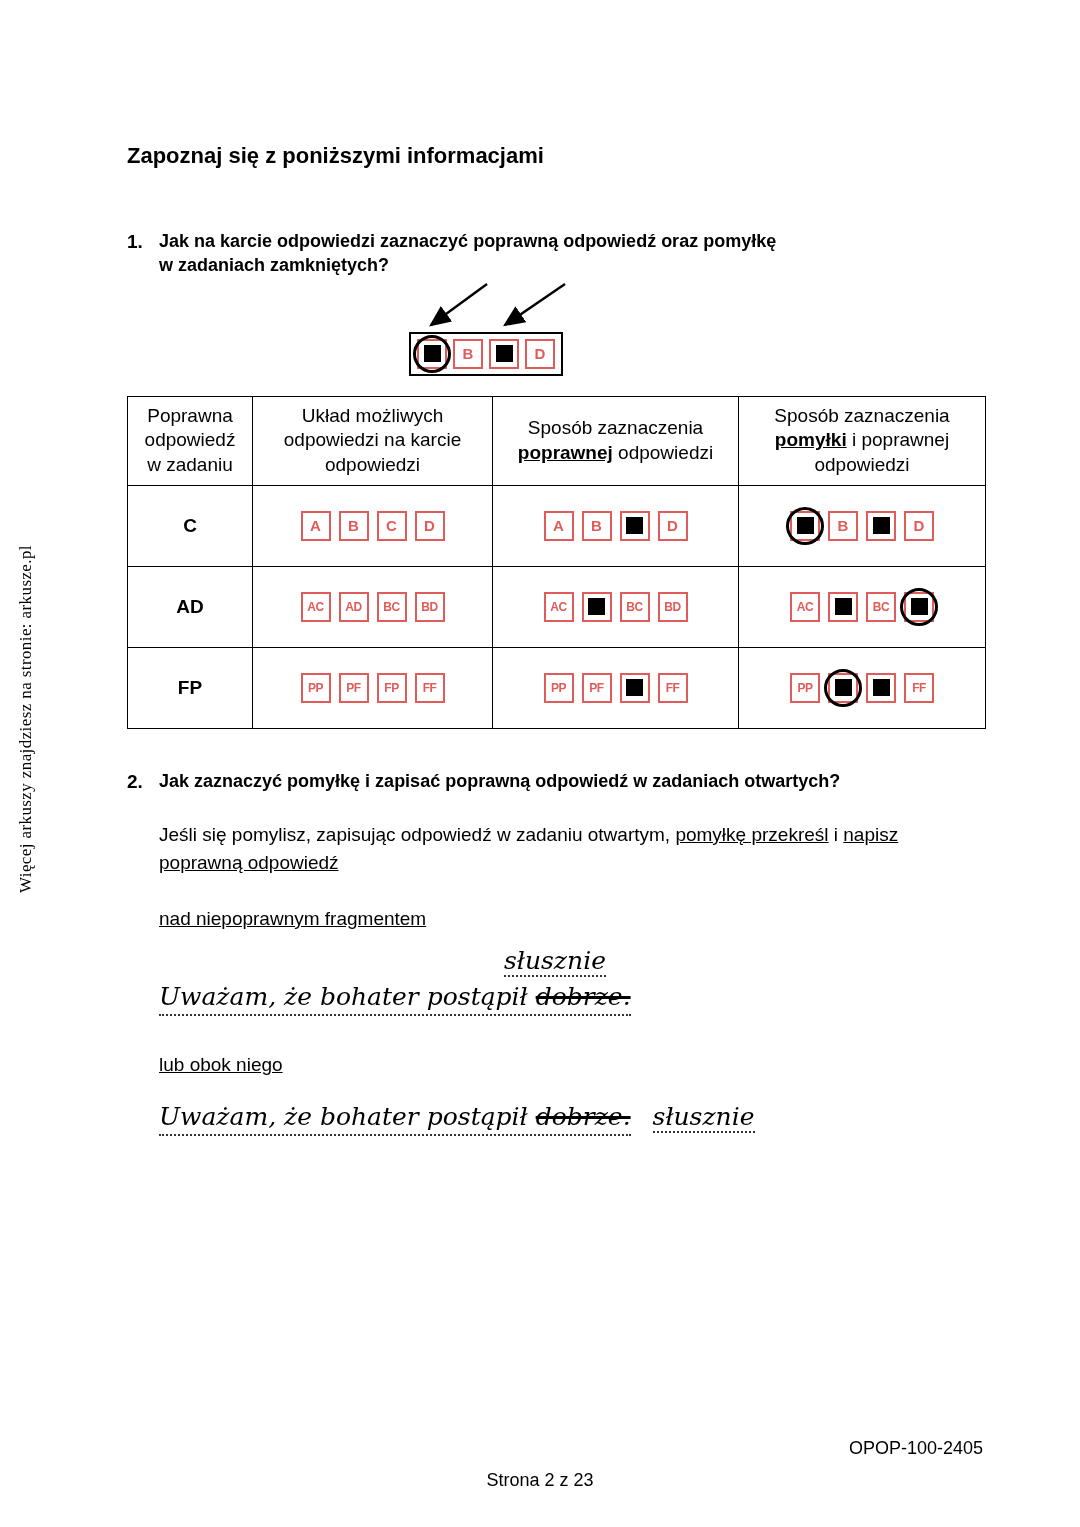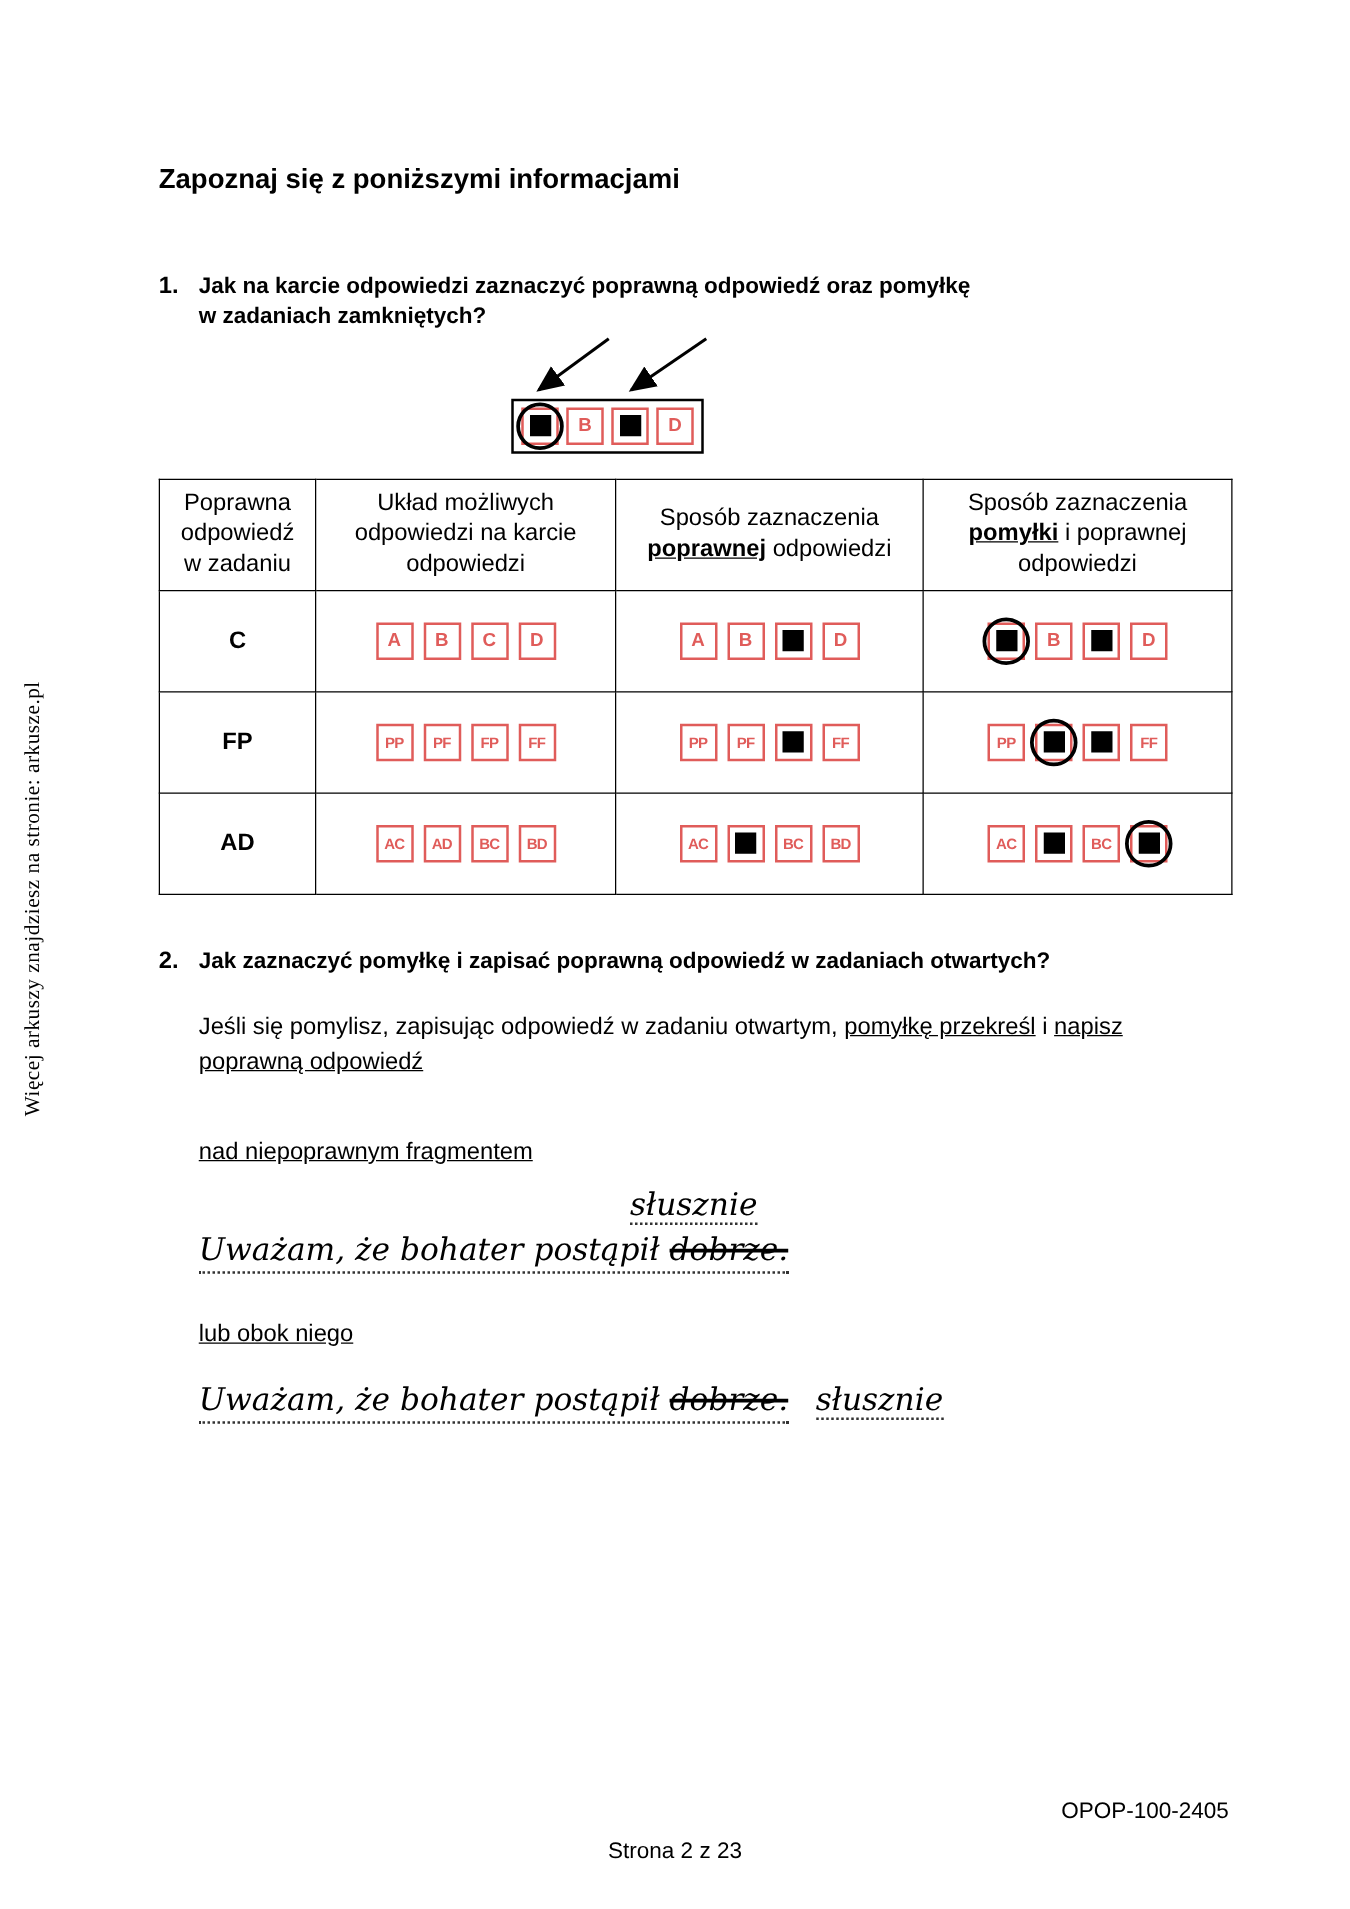--- a/index.html
+++ b/index.html
@@ -3,21 +3,21 @@
 <meta charset="utf-8">
 <style>
   html,body{margin:0;padding:0;background:#fff;}
   .page{position:relative;width:1080px;height:1527px;background:#fff;overflow:hidden;
         font-family:"Liberation Sans",sans-serif;color:#000;}
 
   .side-note{position:absolute;left:16px;top:545px;writing-mode:vertical-rl;
              transform:rotate(180deg);font-family:"Liberation Serif",serif;
              font-size:17px;letter-spacing:.4px;}
 
-  .content{position:absolute;left:127px;top:130px;width:858px;}
+  .content{position:absolute;left:127px;top:143px;width:858px;}
   .title{font-size:22px;font-weight:bold;margin:0;}
 
   .item{display:flex;margin-top:60px;}
   .item-num{width:32px;flex:none;font-weight:bold;font-size:19px;line-height:1.35;}
   .item-body{flex:1;min-width:0;}
   .item-heading{font-weight:bold;font-size:18px;line-height:1.35;}
   .para{font-size:19px;line-height:1.5;margin:24px 0 0 0;max-width:795px;}
   .u{text-decoration:underline;}
   .bu{font-weight:bold;text-decoration:underline;}
 
@@ -38,21 +38,21 @@
 
   .answers-table{border-collapse:collapse;margin-top:8px;table-layout:fixed;width:858px;}
   .answers-table th,.answers-table td{border:1.6px solid #000;text-align:center;
                                       vertical-align:middle;overflow:visible;}
   .answers-table th{font-weight:normal;font-size:19px;line-height:1.3;padding:7px 4px;}
   .pre{white-space:pre-line;}
   .rowlabel{font-weight:bold;font-size:19px;}
   .answers-table td{height:78px;}
   .boxrow{display:inline-flex;gap:8px;}
 
-  .label-u{font-size:19px;text-decoration:underline;margin-top:46px;}
+  .label-u{font-size:19px;text-decoration:underline;margin-top:30px;}
   .hw{font-family:"DejaVu Serif",serif;font-style:italic;font-size:25px;}
   .hw-block{position:relative;margin-top:52px;}
   .sentence{display:inline-block;border-bottom:2px dotted #333;padding-bottom:3px;}
   .corr-above{position:absolute;left:345px;top:-36px;border-bottom:2px dotted #333;}
   .corr-inline{margin-left:22px;border-bottom:2px dotted #333;}
   .strike{text-decoration:line-through;text-decoration-thickness:3px;}
 
   .footer{position:absolute;left:0;top:1438px;width:100%;font-size:18px;}
   .page-num{position:absolute;left:50%;transform:translateX(-50%);margin-top:32px;}
   .form-code{position:absolute;right:97px;}
@@ -170,108 +170,108 @@
                 </span>
                 <span class="abox">
                   <span class="fill"></span>
                 </span>
                 <span class="abox">
                   <span class="letter">D</span>
                 </span>
               </div></td>
         </tr>
         <tr>
-          <td class="rowlabel">FP</td>
-          <td><div class="boxrow">
-                <span class="abox pair">
-                  <span class="letter">PP</span>
-                </span>
-                <span class="abox pair">
-                  <span class="letter">PF</span>
-                </span>
-                <span class="abox pair">
-                  <span class="letter">FP</span>
-                </span>
-                <span class="abox pair">
-                  <span class="letter">FF</span>
-                </span>
-              </div></td>
-          <td><div class="boxrow">
-                <span class="abox pair">
-                  <span class="letter">PP</span>
-                </span>
-                <span class="abox pair">
-                  <span class="letter">PF</span>
-                </span>
-                <span class="abox">
-                  <span class="fill"></span>
-                </span>
-                <span class="abox pair">
-                  <span class="letter">FF</span>
-                </span>
-              </div></td>
-          <td><div class="boxrow">
-                <span class="abox pair">
-                  <span class="letter">PP</span>
+          <td class="rowlabel">AD</td>
+          <td><div class="boxrow">
+                <span class="abox pair">
+                  <span class="letter">AC</span>
+                </span>
+                <span class="abox pair">
+                  <span class="letter">AD</span>
+                </span>
+                <span class="abox pair">
+                  <span class="letter">BC</span>
+                </span>
+                <span class="abox pair">
+                  <span class="letter">BD</span>
+                </span>
+              </div></td>
+          <td><div class="boxrow">
+                <span class="abox pair">
+                  <span class="letter">AC</span>
+                </span>
+                <span class="abox">
+                  <span class="fill"></span>
+                </span>
+                <span class="abox pair">
+                  <span class="letter">BC</span>
+                </span>
+                <span class="abox pair">
+                  <span class="letter">BD</span>
+                </span>
+              </div></td>
+          <td><div class="boxrow">
+                <span class="abox pair">
+                  <span class="letter">AC</span>
+                </span>
+                <span class="abox">
+                  <span class="fill"></span>
+                </span>
+                <span class="abox pair">
+                  <span class="letter">BC</span>
                 </span>
                 <span class="abox">
                   <span class="fill"></span>
                   <span class="circle"></span>
-                </span>
-                <span class="abox">
-                  <span class="fill"></span>
-                </span>
-                <span class="abox pair">
-                  <span class="letter">FF</span>
                 </span>
               </div></td>
         </tr>
         <tr>
-          <td class="rowlabel">AD</td>
-          <td><div class="boxrow">
-                <span class="abox pair">
-                  <span class="letter">AC</span>
-                </span>
-                <span class="abox pair">
-                  <span class="letter">AD</span>
-                </span>
-                <span class="abox pair">
-                  <span class="letter">BC</span>
-                </span>
-                <span class="abox pair">
-                  <span class="letter">BD</span>
-                </span>
-              </div></td>
-          <td><div class="boxrow">
-                <span class="abox pair">
-                  <span class="letter">AC</span>
-                </span>
-                <span class="abox">
-                  <span class="fill"></span>
-                </span>
-                <span class="abox pair">
-                  <span class="letter">BC</span>
-                </span>
-                <span class="abox pair">
-                  <span class="letter">BD</span>
-                </span>
-              </div></td>
-          <td><div class="boxrow">
-                <span class="abox pair">
-                  <span class="letter">AC</span>
-                </span>
-                <span class="abox">
-                  <span class="fill"></span>
-                </span>
-                <span class="abox pair">
-                  <span class="letter">BC</span>
+          <td class="rowlabel">FP</td>
+          <td><div class="boxrow">
+                <span class="abox pair">
+                  <span class="letter">PP</span>
+                </span>
+                <span class="abox pair">
+                  <span class="letter">PF</span>
+                </span>
+                <span class="abox pair">
+                  <span class="letter">FP</span>
+                </span>
+                <span class="abox pair">
+                  <span class="letter">FF</span>
+                </span>
+              </div></td>
+          <td><div class="boxrow">
+                <span class="abox pair">
+                  <span class="letter">PP</span>
+                </span>
+                <span class="abox pair">
+                  <span class="letter">PF</span>
+                </span>
+                <span class="abox">
+                  <span class="fill"></span>
+                </span>
+                <span class="abox pair">
+                  <span class="letter">FF</span>
+                </span>
+              </div></td>
+          <td><div class="boxrow">
+                <span class="abox pair">
+                  <span class="letter">PP</span>
                 </span>
                 <span class="abox">
                   <span class="fill"></span>
                   <span class="circle"></span>
+                </span>
+                <span class="abox">
+                  <span class="fill"></span>
+                </span>
+                <span class="abox pair">
+                  <span class="letter">FF</span>
                 </span>
               </div></td>
         </tr>
       </tbody>
     </table>
 
     <div class="item" style="margin-top:40px">
       <div class="item-num">2.</div>
       <div class="item-body">
         <div class="item-heading">Jak zaznaczyć pomyłkę i zapisać poprawną odpowiedź w zadaniach otwartych?</div>

